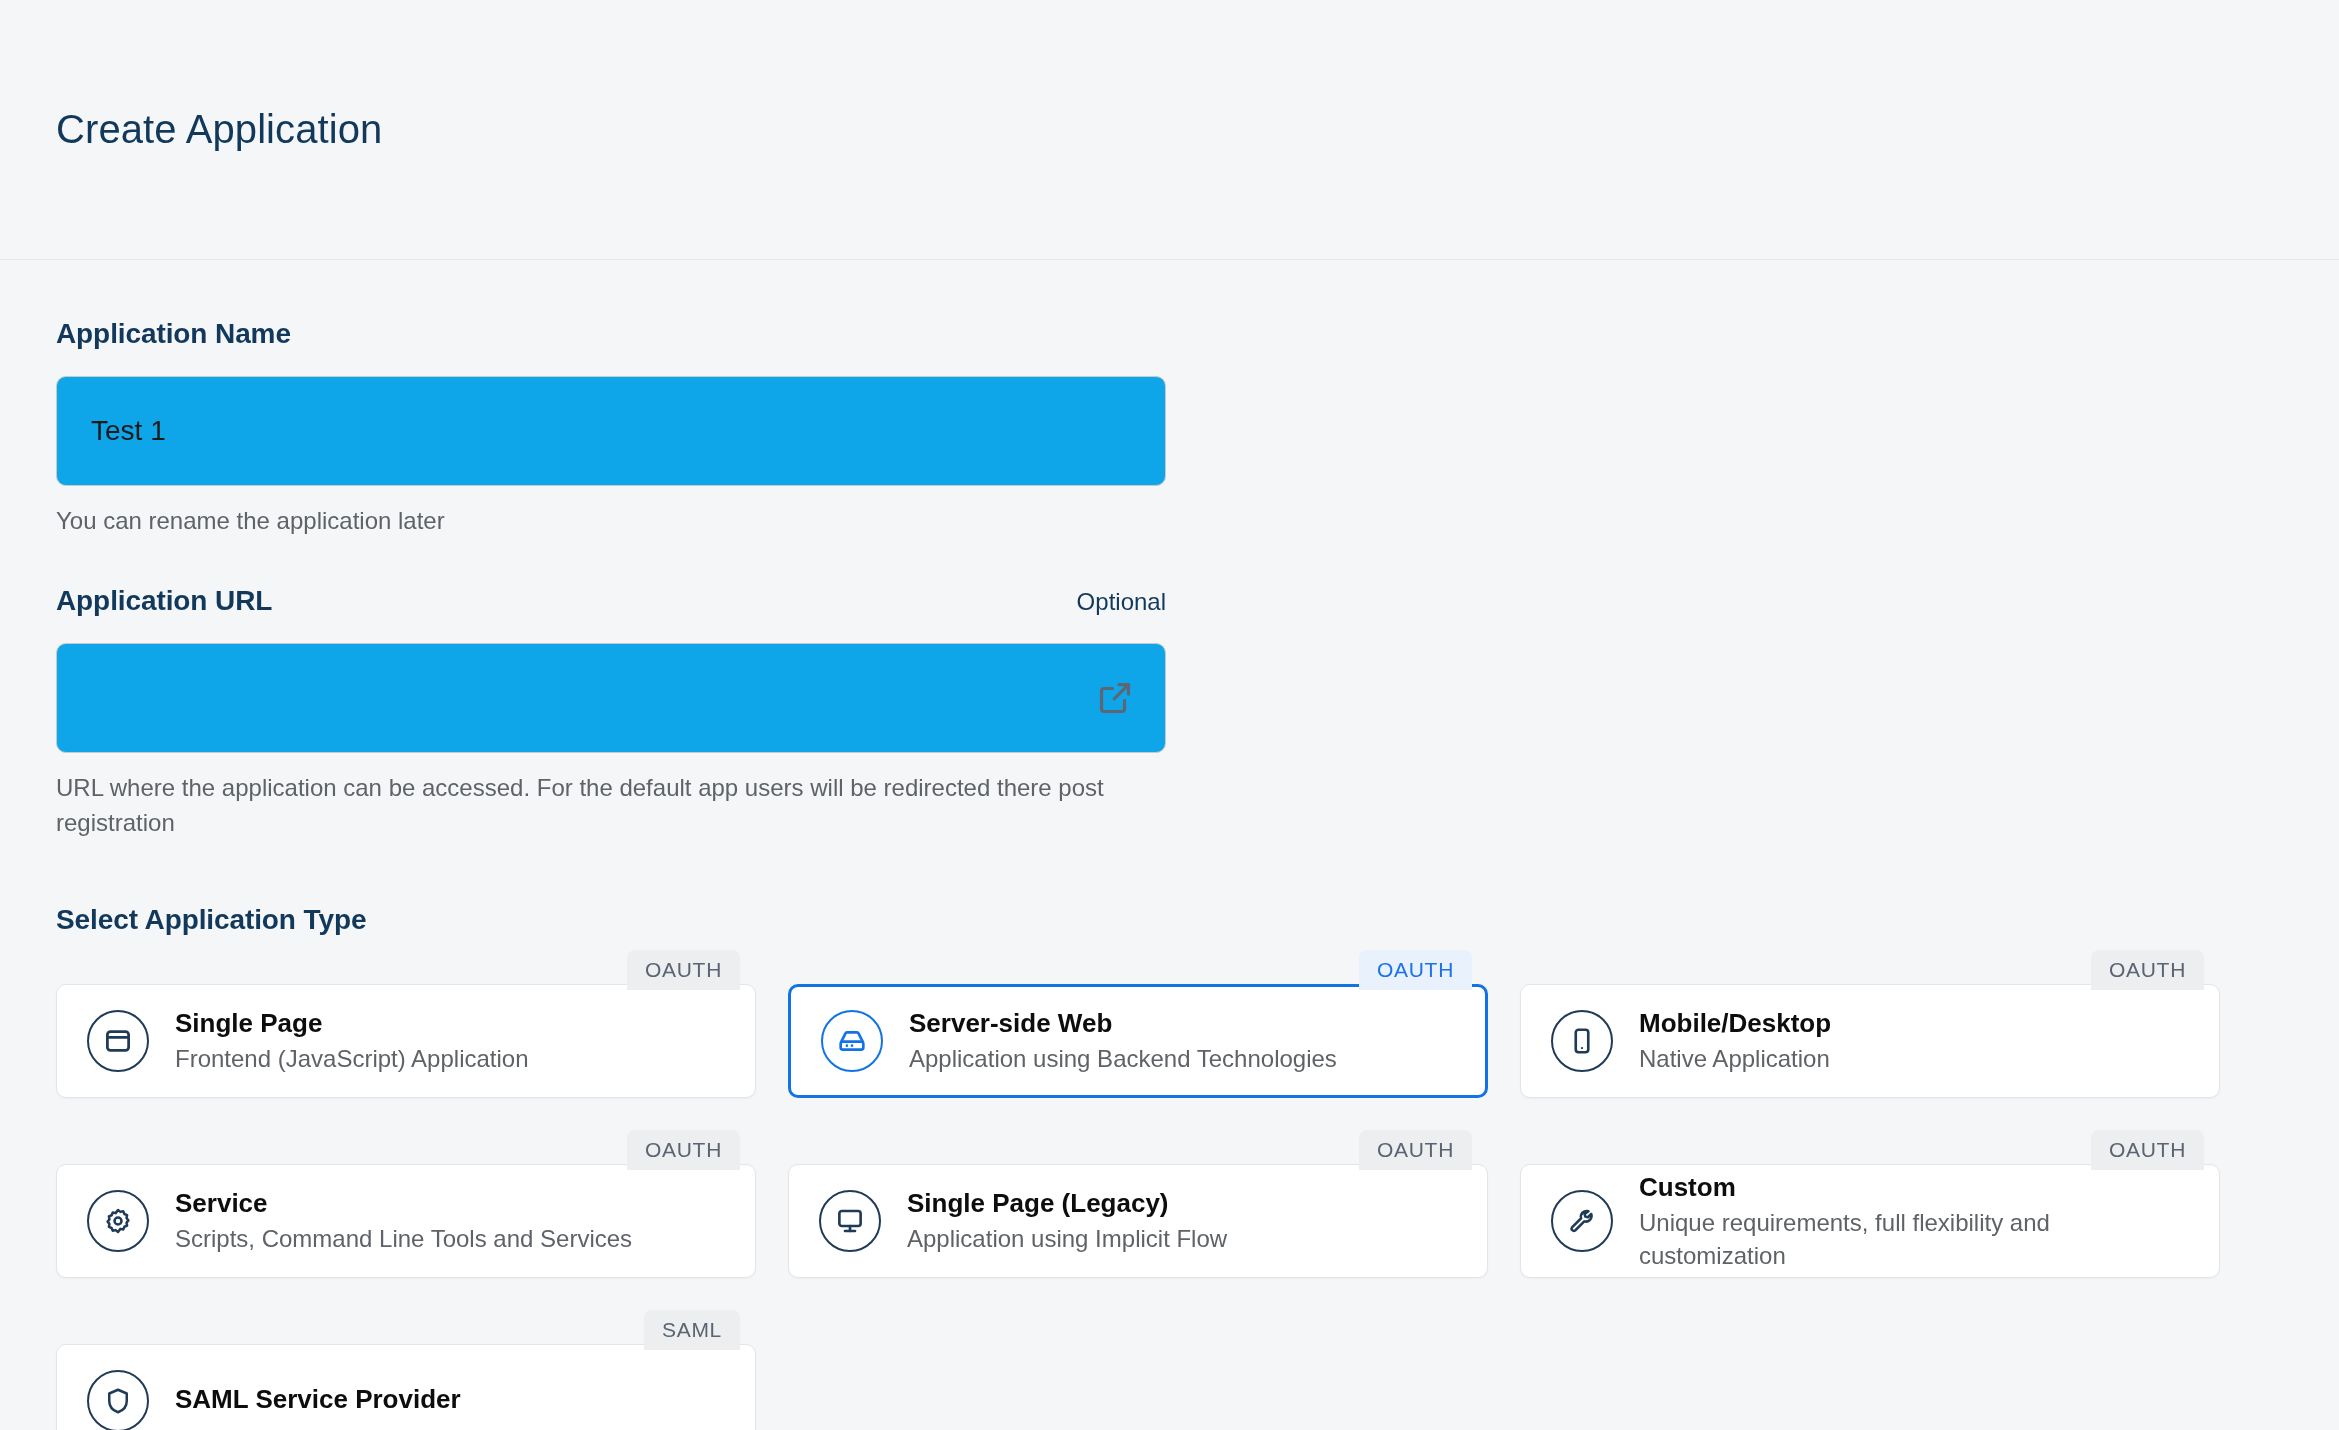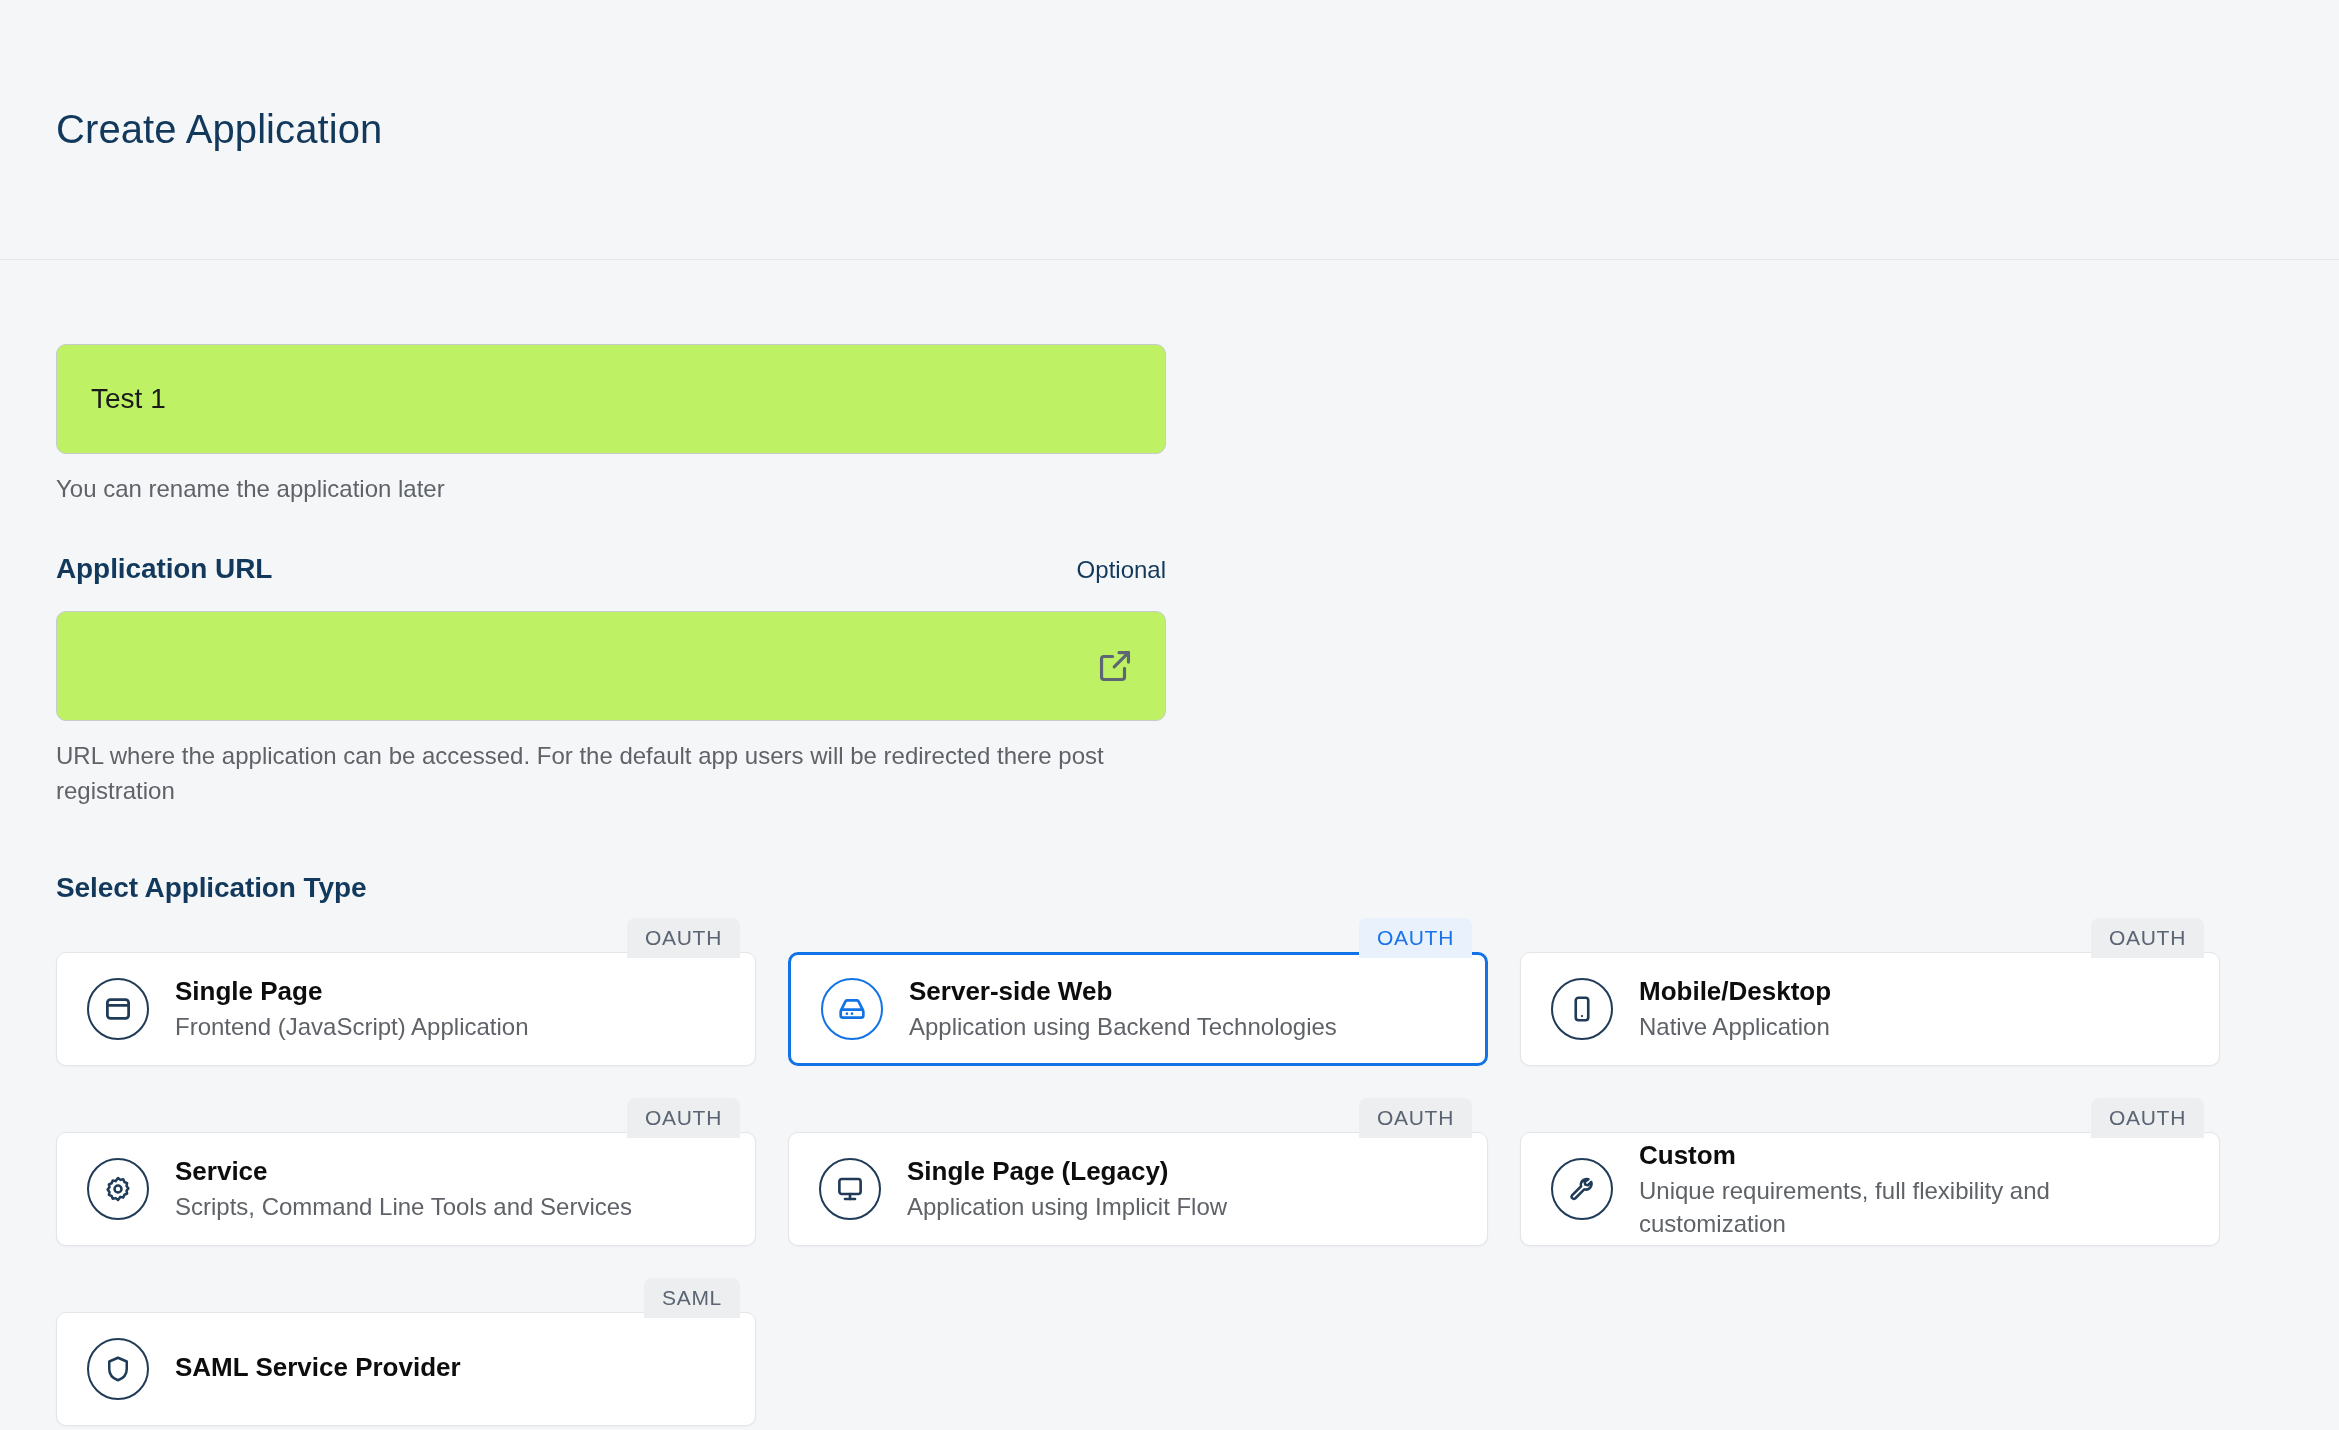--- a/index.html
+++ b/index.html
@@ -57,21 +57,21 @@
     font-size: 24px;
     font-weight: 400;
     color: #12395c;
   }
 
   .input-shell {
     position: relative;
     width: 1110px;
     height: 110px;
     margin-top: 26px;
-    background: #bef264;
+    background: #0ea5e9;
     border: 1.5px solid #c7cace;
     border-radius: 10px;
     display: flex;
     align-items: center;
     padding: 0 34px;
   }
   .input-shell.with-icon { padding-right: 96px; }
 
   .input-text {
     font-size: 28px;
@@ -195,20 +195,21 @@
 </head>
 <body>
 
 <div class="page-header">
   <h1 class="page-title">Create Application</h1>
 </div>
 
 <div class="page-body">
 
   <div class="field-block">
+    <div class="section-label">Application Name</div>
     <div class="input-shell">
       <input class="input-text" type="text" value="Test 1" style="">
     </div>
     <div class="field-help">You can rename the application later</div>
   </div>
 
   <div class="spacer-46"></div>
 
   <div class="field-block">
     <div class="field-label-row">

